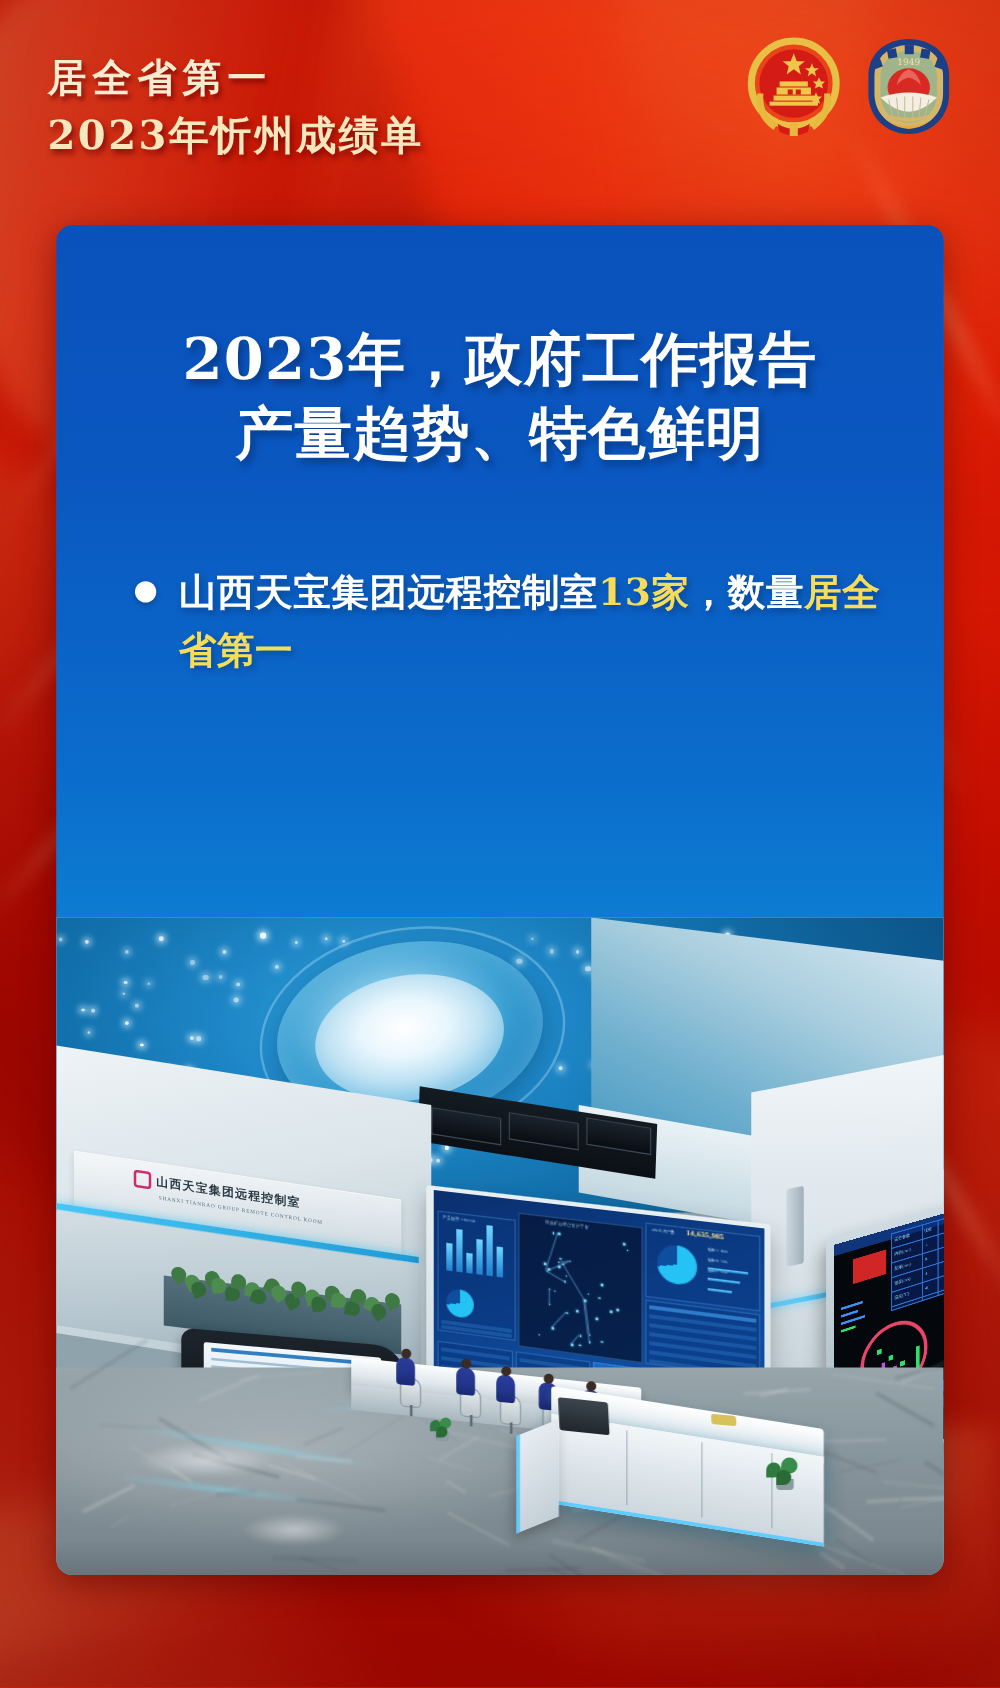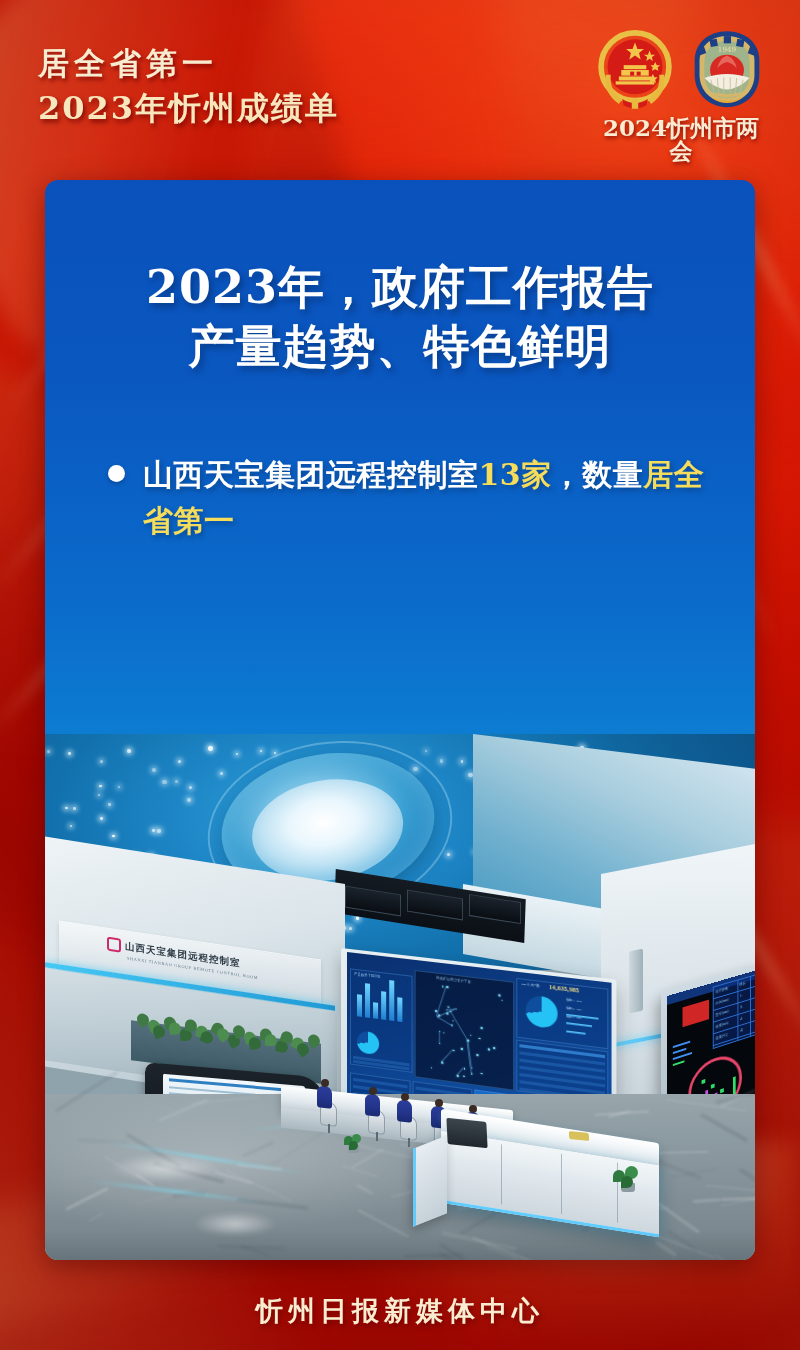--- a/index.html
+++ b/index.html
@@ -461,21 +461,20 @@
             <path d="M38 62 L40 84"></path>
             <path d="M46 61 L46 86"></path>
           <path d="M54 61 L54 86"></path>
             <path d="M62 62 L60 84"></path>
             <path d="M70 64 L66 80"></path>
         </g>
         <path d="M26 78 Q50 94 74 78 Q50 86 26 78 Z" fill="#d6b76a"></path>
         <path d="M30 86 Q50 100 70 86 Q50 94 30 86 Z" fill="#e8a83a"></path>
       </svg>
 
-      <div class="hdr-meet">2024忻州市两会</div>
     </div>
   </div>
 
   <div class="card">
 
     <div class="card-title">
       <div class="ct-l1">2023年，政府工作报告</div>
       <div class="ct-l2">产量趋势、特色鲜明</div>
     </div>
 
@@ -963,17 +962,14 @@
         <div class="plant-pot" style="left:10px;top:19px;width:14px;height:9px;"></div>
         <div class="plant-l" style="left:2px;top:6px;width:12px;height:12px;"></div>
         <div class="plant-l" style="left:14px;top:2px;width:13px;height:13px;background:#3a8c4a;"></div>
         <div class="plant-l" style="left:10px;top:12px;width:12px;height:12px;background:#286b35;"></div>
       </div>
 
       <div class="photo-fade"></div>
     </div>
   </div>
 
-  <div class="footer">
-    <div class="footer-txt">忻州日报新媒体中心</div>
-  </div>
 
 </div>
 
 </body></html>

